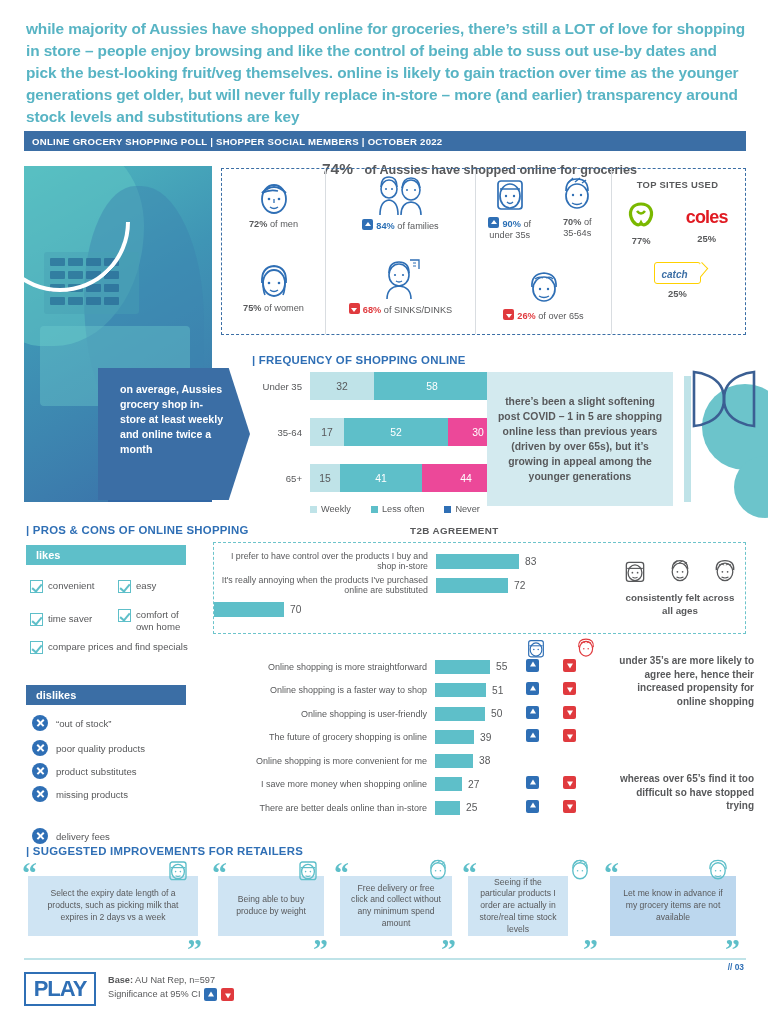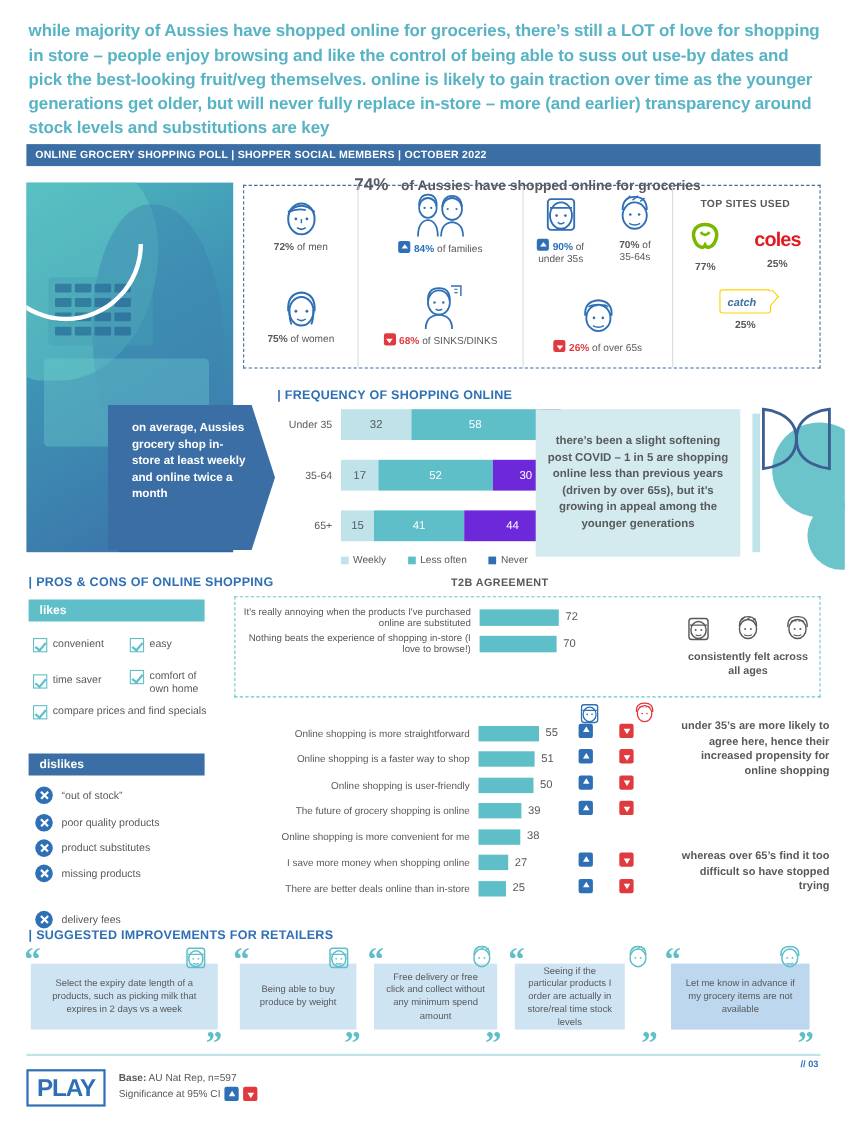--- a/index.html
+++ b/index.html
@@ -106,21 +106,21 @@
   .sec-head::before { content:"| "; color:#2f6fb5; }
 
   
   .freq { position:absolute; left:252px; top:372px; }
   .freqrow { display:flex; align-items:center; height:28px; margin-bottom:18px; }
   .freqlabel { width:58px; text-align:right; font-size:9.6px; color:#58595b; padding-right:8px; }
   .freqbars { display:flex; height:28px; width:200px; }
   .seg { display:flex; align-items:center; justify-content:center; font-size:10.4px;text-align:center; }
   .seg.weekly { background:#bfe3e8; color:#58595b; }
   .seg.less { background:#5ebfc9; color:#fff; }
-  .seg.never { background:#6d28d9; color:#fff; }
+  .seg.never { background:#ec4899; color:#fff; }
   .freqlegend { display:flex; margin-left:58px; margin-top:-6px; font-size:9.2px; color:#58595b; }
   .freqlegend div { margin-right:20px; display:flex; align-items:center; }
   .swatch { width:7px; height:7px; margin-right:4px; display:inline-block; }
 
   
   .notebox {
     position:absolute; left:487px; top:372px; width:186px; height:134px;
     background:#d3eaef; color:#58595b; font-size:10.4px; font-weight:bold; line-height:1.45;
     display:flex; align-items:center; justify-content:center; text-align:center; padding:6px 10px;
   }
@@ -467,26 +467,30 @@
   </div>
 <div class="xitem" style="left:32px; top:828px;">
   <span class="xcirc"></span>
     <span>delivery fees</span>
   </div>
 
 <div class="t2b-title">T2B AGREEMENT</div>
 <div class="t2b-panel">
   <div style="padding-top:6px">
     <div class="t2brow">
+      <div class="t2blabel">I prefer to have control over the products I buy and shop in-store</div>
+      <div class="t2bbar" style="width:83px"></div>
+      <div class="t2bval">83</div>
+    </div>
+    <div class="t2brow">
       <div class="t2blabel">It's really annoying when the products I've purchased online are substituted</div>
       <div class="t2bbar" style="width:72px"></div>
       <div class="t2bval">72</div>
     </div>
     <div class="t2brow">
-      <div class="t2blabel">Nothing beats the experience of shopping in-store (I love to browse!)</div>
       <div class="t2bbar" style="width:70px"></div>
       <div class="t2bval">70</div>
     </div>
   </div>
 </div>
 
 <div style="position:absolute; left:622px; top:558px; width:116px; display:flex; justify-content:space-between;">
   <svg width="26" height="26" viewBox="0 0 30 30">
     <rect x="5" y="5" width="20" height="22" rx="3" fill="none" stroke="#58595b" stroke-width="1.5"></rect>
     <ellipse cx="15" cy="17" rx="8" ry="9" fill="none" stroke="#58595b" stroke-width="1.5"></ellipse>

